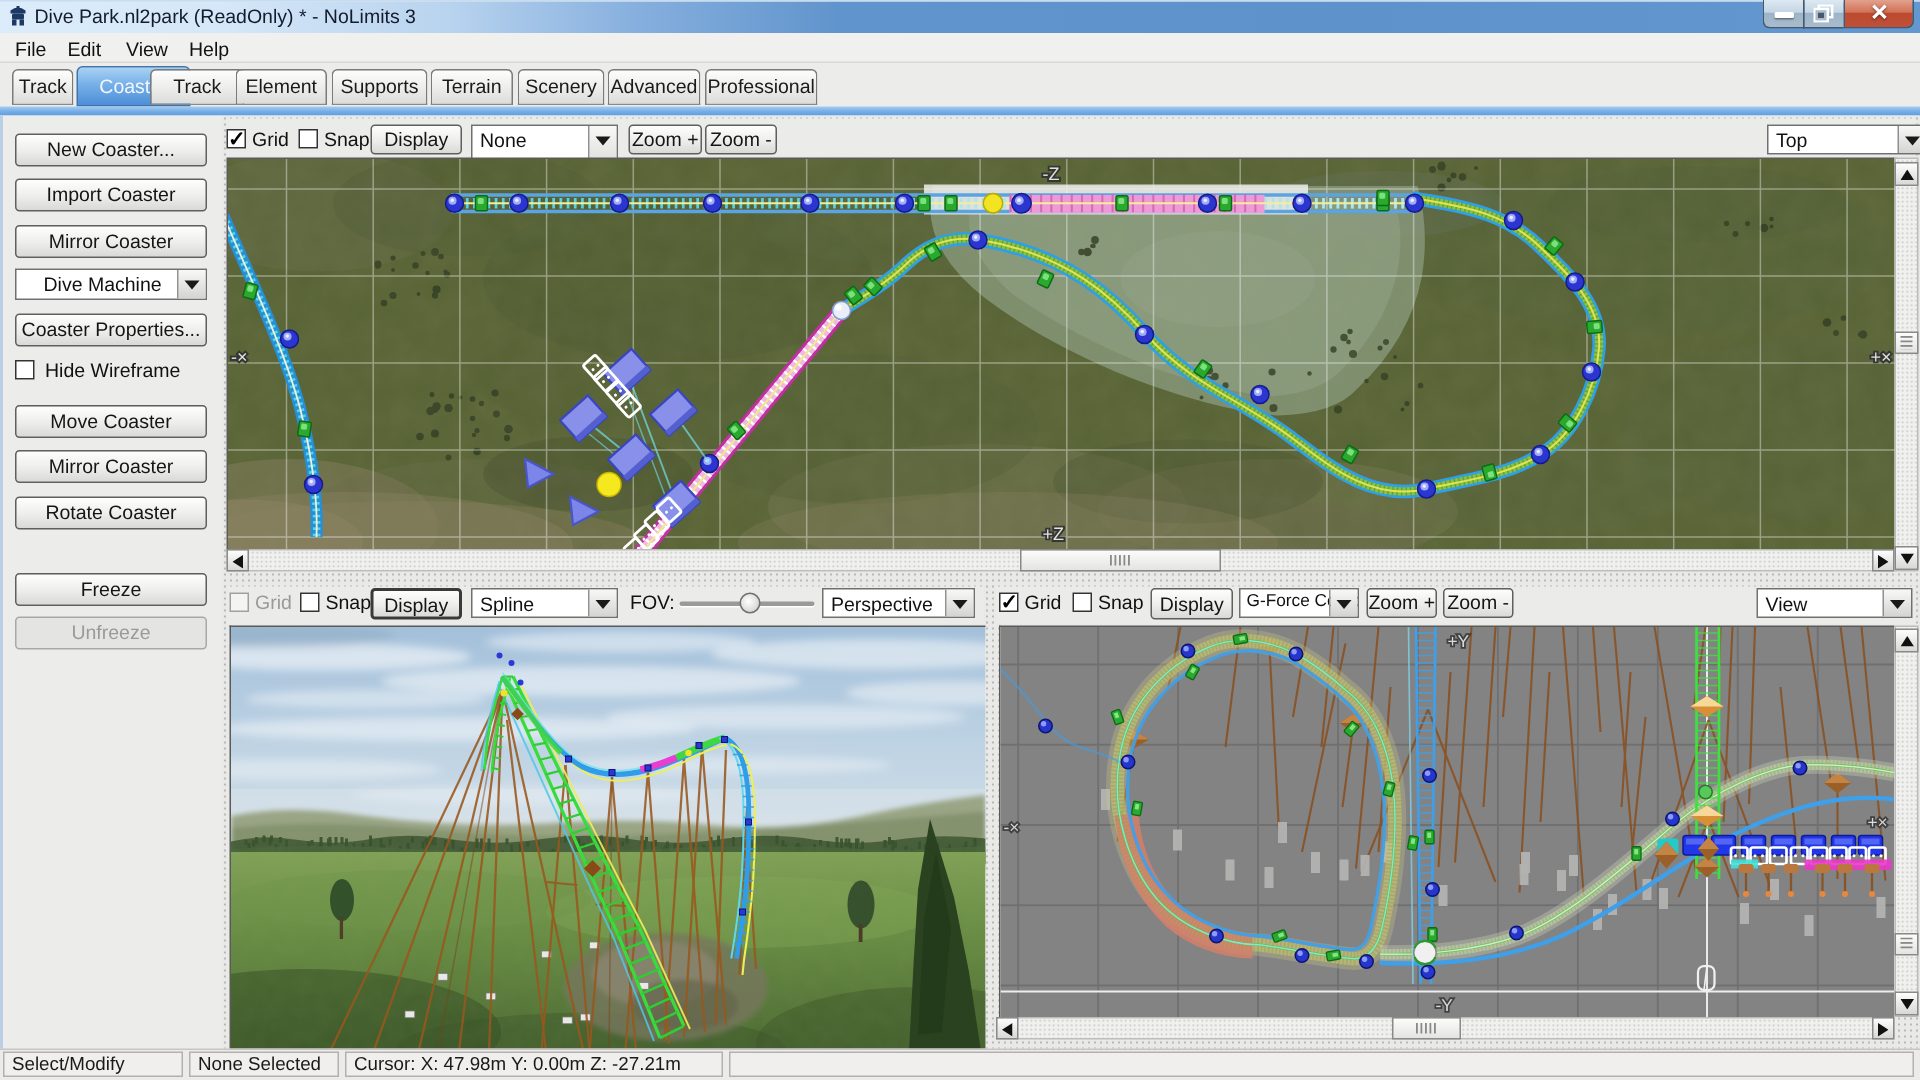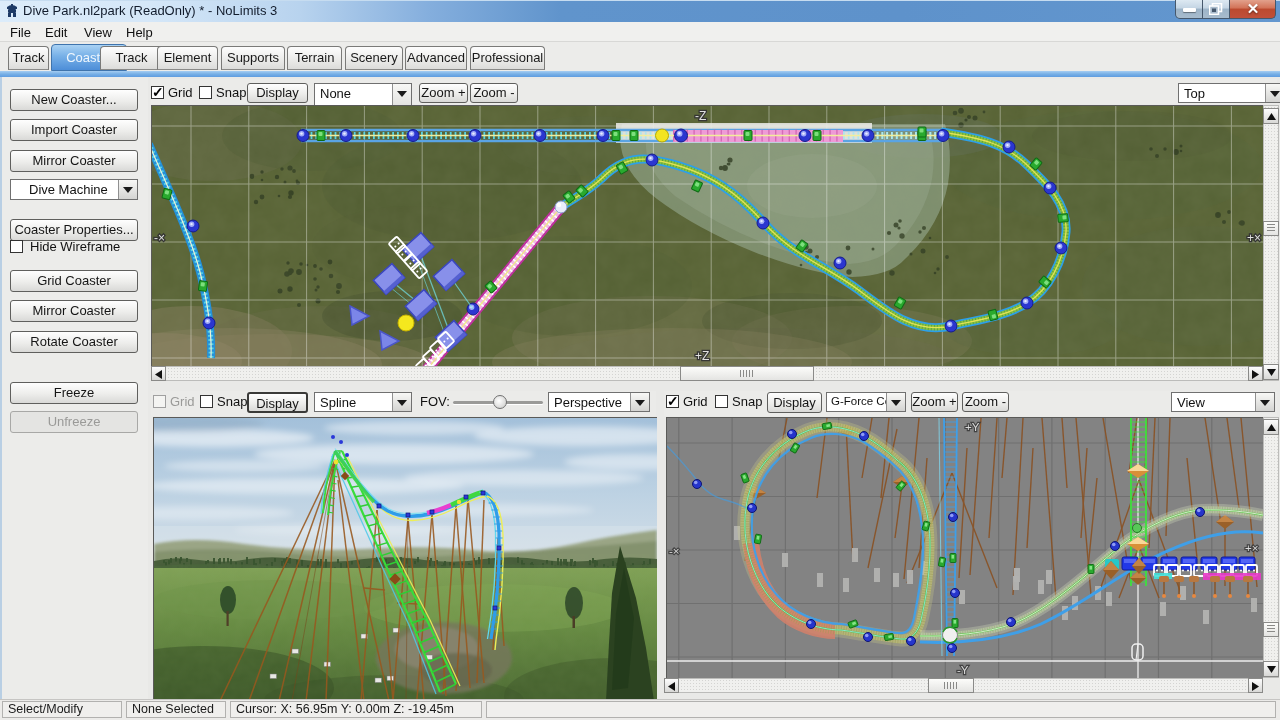--- a/index.html
+++ b/index.html
@@ -95,24 +95,24 @@
 <div class="abs" id="bluestrip"></div>
 
 <div class="abs" id="sidebar"></div>
 <div class="abs sbtn" style="top:89px">New Coaster...</div>
 <div class="abs sbtn" style="top:119px">Import Coaster</div>
 <div class="abs sbtn" style="top:150px">Mirror Coaster</div>
 <div class="abs" id="combo-dive" style="top:179px">
     <span class="txt">Dive Machine</span>
     <span class="comboarrow"></span>
   </div>
-<div class="abs sbtn" style="top:219px">Coaster Properties...</div>
+<div class="abs sbtn" style="top:209px">Coaster Properties...</div>
 <div class="abs cb" style="left:10px;top:240px"></div>
 <div class="abs lbl" style="left:30px;top:239px">Hide Wireframe</div>
-<div class="abs sbtn" style="top:270px">Grid Coaster</div>
+<div class="abs sbtn" style="top:270px">Move Coaster</div>
 <div class="abs sbtn" style="top:300px">Mirror Coaster</div>
 <div class="abs sbtn" style="top:331px">Rotate Coaster</div>
 <div class="abs sbtn" style="top:382px">Freeze</div>
 <div class="abs sbtn dis" style="top:411px">Unfreeze</div>
 
 <div class="abs" id="workarea"></div>
 
 <div class="abs toolbar" style="left:151px;top:79px;width:1126px;height:25px"></div>
 <div class="abs cb" style="left:151px;top:86px">
     <span class="mark">✓</span>
@@ -1303,14 +1303,14 @@
     <svg width="9" height="7" style="margin-top:4px">
       <polygon points="0,0 9,0 4.5,7" fill="#111"></polygon>
     </svg>
   </div>
 <div class="abs scthumb" style="left:1263px;top:622px;width:16px;height:15px"></div>
 <div class="abs" style="left:1267px;top:625px;width:8px;height:9px;background-image:linear-gradient(#8a8a88 1px,transparent 1px);background-size:8px 3px;"></div>
 
 <div class="abs" id="statusbar"></div>
 <div class="abs scell" style="left:2px;width:120px">Select/Modify</div>
 <div class="abs scell" style="left:126px;width:100px">None Selected</div>
-<div class="abs scell" style="left:230px;width:252px">Cursor: X: 56.95m Y: 0.00m Z: -19.45m</div>
+<div class="abs scell" style="left:230px;width:252px">Cursor: X: 47.98m Y: 0.00m Z: -27.21m</div>
 <div class="abs scell" style="left:486px;width:790px"></div>
 
 </body></html>

